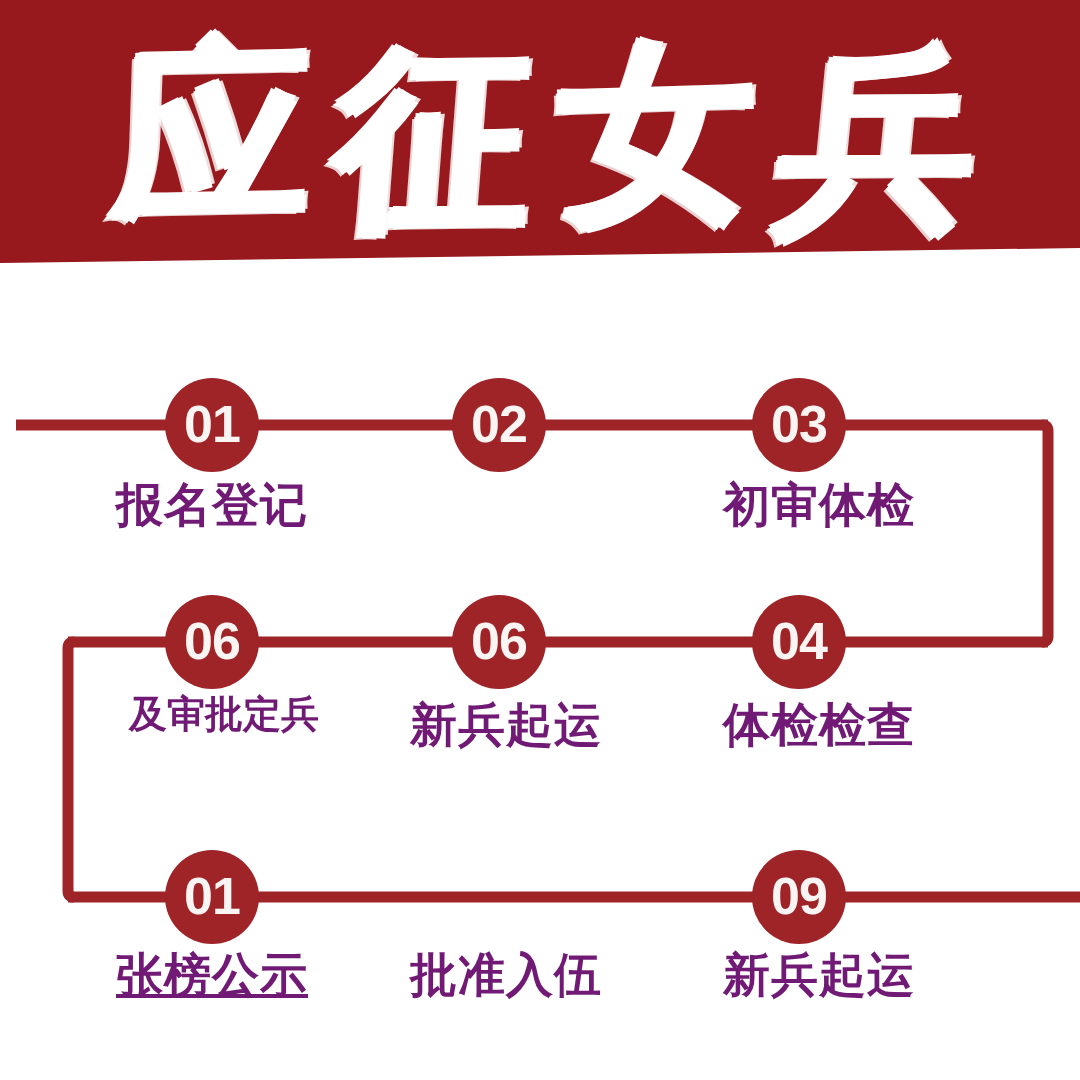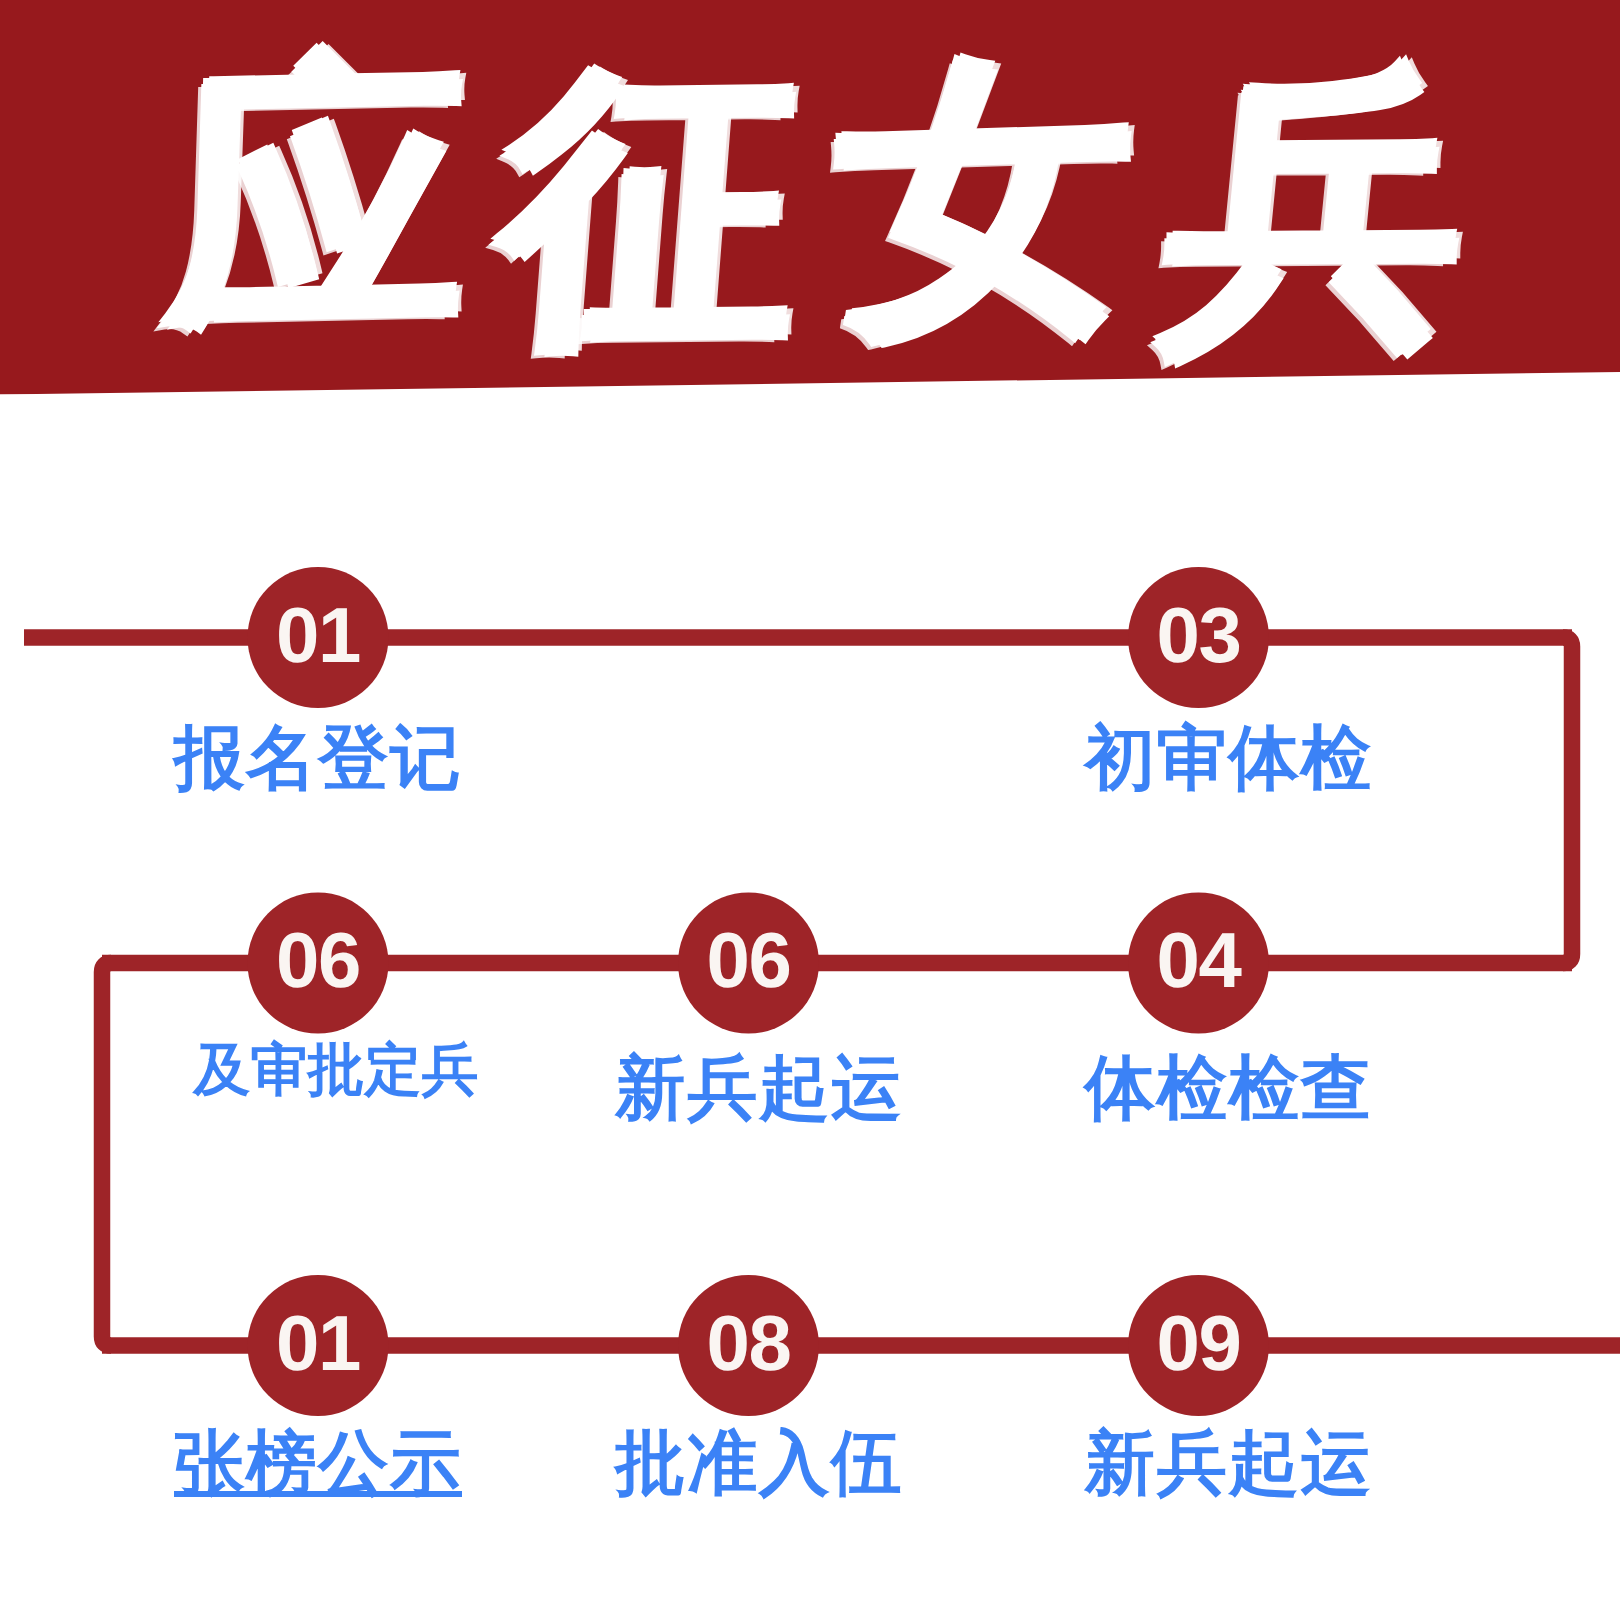--- a/index.html
+++ b/index.html
@@ -112,21 +112,21 @@
     font-weight: 700;
     letter-spacing: -1px;
     line-height: 1;
     transform: translateY(-1px);
   }
 
   .node-label {
     position: absolute;
     transform: translateX(-50%);
     text-align: center;
-    color: #3b82f6;
+    color: #701a75;
     font-family: "Liberation Sans", "DejaVu Sans", sans-serif;
     font-weight: 700;
     font-size: 47px;
     line-height: 1.06;
     white-space: nowrap;
     letter-spacing: 1px;
   }
   .node-label.two-line {
     font-size: 38px;
     line-height: 1.14;
@@ -164,20 +164,23 @@
       <path d="M 52 897 L 1090 897" stroke="#9e2428" stroke-width="11" fill="none" stroke-linecap="butt"></path>
     </svg>
 
     <div class="node" style="left:196px; top:425px;">
       <span class="node-num">01</span>
     </div>
     <div class="node-label" style="left:196px; top:480px;">
       <span class="ln">报名登记</span>
     </div>
 
+    <div class="node" style="left:483px; top:425px;">
+      <span class="node-num">02</span>
+    </div>
 
     <div class="node" style="left:783px; top:425px;">
       <span class="node-num">03</span>
     </div>
     <div class="node-label" style="left:803px; top:480px;">
       <span class="ln">初审体检</span>
     </div>
 
     <div class="node" style="left:783px; top:642px;">
       <span class="node-num">04</span>
@@ -200,23 +203,20 @@
       <span class="ln">及审批定兵</span>
     </div>
 
     <div class="node" style="left:196px; top:897px;">
       <span class="node-num">01</span>
     </div>
     <div class="node-label" style="left:196px; top:950px;text-decoration:underline;">
       <span class="ln">张榜公示</span>
     </div>
 
-    <div class="node" style="left:483px; top:897px;">
-      <span class="node-num">08</span>
-    </div>
     <div class="node-label" style="left:490px; top:950px;">
       <span class="ln">批准入伍</span>
     </div>
 
     <div class="node" style="left:783px; top:897px;">
       <span class="node-num">09</span>
     </div>
     <div class="node-label" style="left:803px; top:950px;">
       <span class="ln">新兵起运</span>
     </div>

